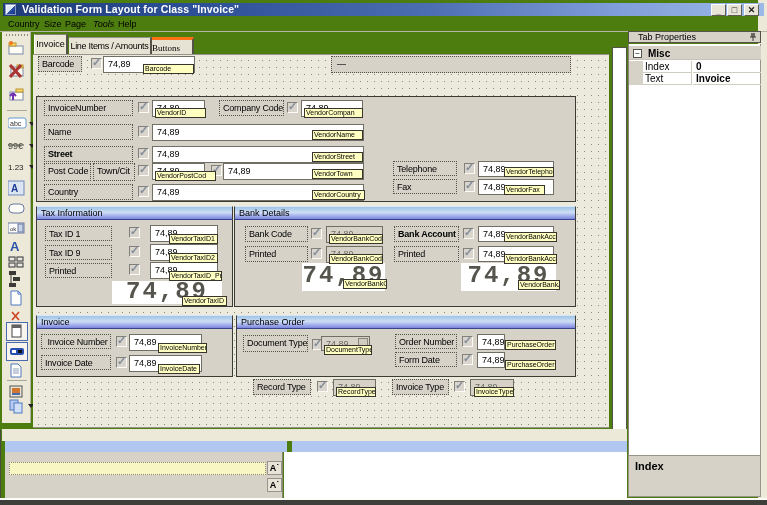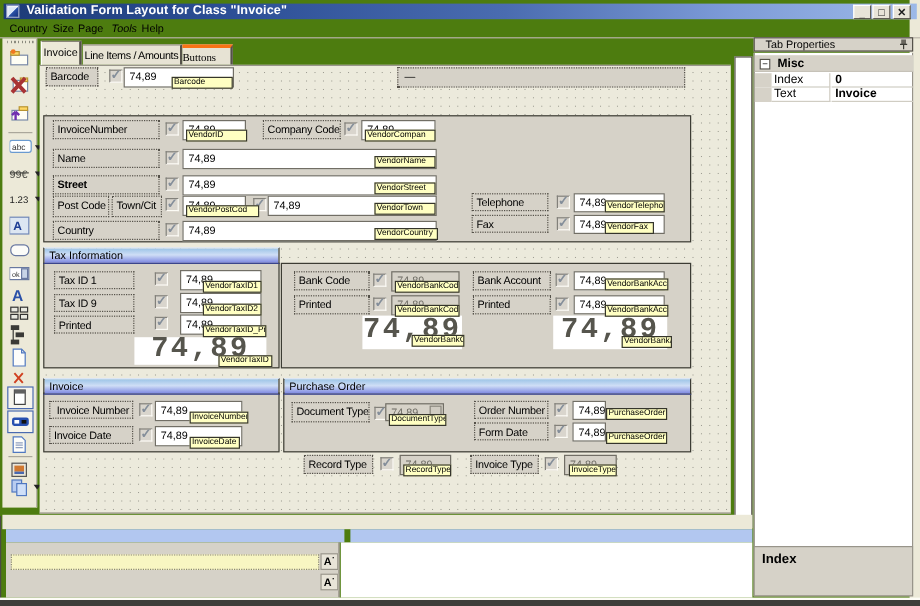--- a/index.html
+++ b/index.html
@@ -192,31 +192,32 @@
   <div class="fld" style="left:150px;top:244px;width:68px;height:17px;">74,89</div>
   <div class="tag" style="left:169px;top:253px;width:49px;">VendorTaxID2</div>
   <div class="lbl" style="left:45px;top:263px;width:67px;height:15px;">Printed</div>
   <div class="cb" style="left:129px;top:264px;"></div>
   <div class="fld" style="left:150px;top:262px;width:68px;height:17px;">74,89</div>
   <div class="tag" style="left:169px;top:271px;width:53px;">VendorTaxID_Pr</div>
   <div class="big" style="left:112px;top:281px;width:110px;height:23px;font-size:24px;line-height:22px;">74,89</div>
   <div class="tag" style="left:182px;top:296px;width:45px;">VendorTaxID</div>
 
   <div class="group" style="left:234px;top:219px;width:342px;height:88px;"></div>
+  <div class="ghead" style="left:234px;top:206px;width:342px;">Bank Details</div>
   <div class="lbl" style="left:245px;top:226px;width:63px;height:16px;">Bank Code</div>
   <div class="cb" style="left:311px;top:228px;"></div>
   <div class="fldd" style="left:326px;top:226px;width:57px;height:17px;">74,89</div>
   <div class="tag" style="left:329px;top:234px;width:54px;">VendorBankCod</div>
   <div class="lbl" style="left:245px;top:246px;width:63px;height:16px;">Printed</div>
   <div class="cb" style="left:311px;top:248px;"></div>
   <div class="fldd" style="left:326px;top:246px;width:57px;height:17px;">74,89</div>
   <div class="tag" style="left:329px;top:254px;width:54px;">VendorBankCod</div>
   <div class="big" style="left:302px;top:263px;width:83px;height:28px;font-size:24px;line-height:26px;">74,89</div>
   <div class="tag" style="left:343px;top:279px;width:44px;">VendorBankC</div>
-  <div class="lbl" style="left:394px;top:226px;width:65px;height:16px;">Bank Account</div>
+  <div class="lbl" style="left:394px;top:226px;width:65px;height:16px;font-weight:bold;">Bank Account</div>
   <div class="cb" style="left:463px;top:228px;"></div>
   <div class="fld" style="left:478px;top:226px;width:76px;height:16px;">74,89</div>
   <div class="tag" style="left:504px;top:232px;width:53px;">VendorBankAcc</div>
   <div class="lbl" style="left:394px;top:246px;width:65px;height:16px;">Printed</div>
   <div class="cb" style="left:463px;top:248px;"></div>
   <div class="fld" style="left:478px;top:246px;width:76px;height:16px;">74,89</div>
   <div class="tag" style="left:504px;top:254px;width:53px;">VendorBankAcc</div>
   <div class="big" style="left:461px;top:263px;width:95px;height:28px;font-size:24px;line-height:26px;">74,89</div>
   <div class="tag" style="left:518px;top:280px;width:42px;">VendorBankA</div>
 

